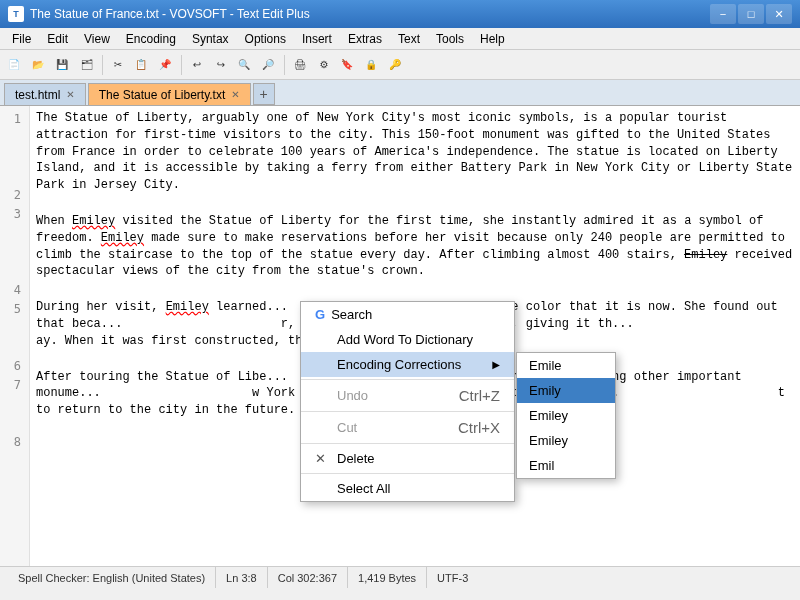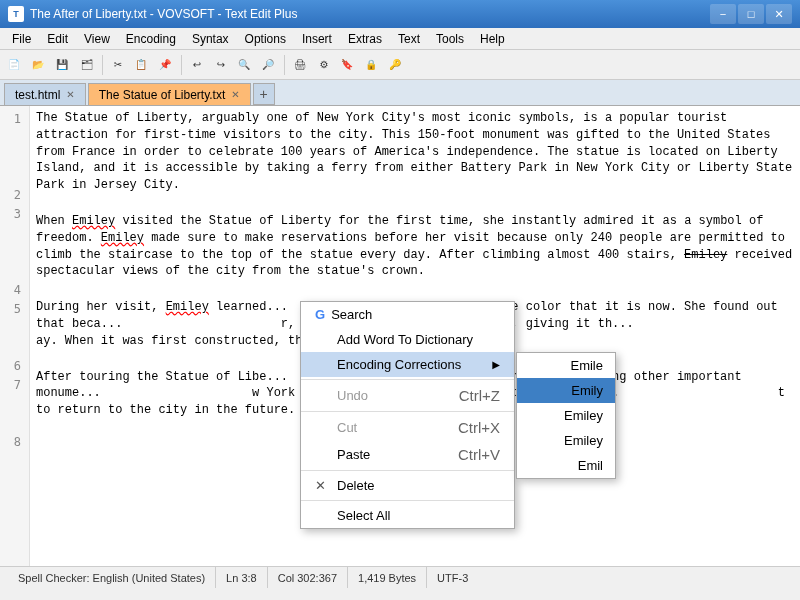--- a/index.html
+++ b/index.html
@@ -154,21 +154,20 @@
       background: white;
       border: 1px solid #aaa;
       box-shadow: 3px 3px 8px rgba(0,0,0,0.25);
       width: 100px;
       z-index: 101;
     }
     .sm-item {
       padding: 5px 12px;
       cursor: pointer;
       font-size: 13px;
-      text-align: right;
     }
     .sm-item.selected { background: #3d7fc4; color: #000000; }
 
     
     .status-bar {
       background: #f0f0f0;
       height: 22px;
       border-top: 1px solid #ccc;
       display: flex;
       align-items: center;
@@ -186,21 +185,21 @@
     }
     .status-section:first-child { border-left: none; }
     .status-section:last-child { border-right: none; }
   </style>
 </head>
 <body>
 
 <div class="title-bar">
   <div class="title-bar-left">
     <div class="title-bar-icon">T</div>
-    <span>The After of Liberty.txt - VOVSOFT - Text Edit Plus</span>
+    <span>The Statue of France.txt - VOVSOFT - Text Edit Plus</span>
   </div>
   <div class="title-bar-controls">
     <button class="title-btn">−</button>
     <button class="title-btn">□</button>
     <button class="title-btn close">✕</button>
   </div>
 </div>
 
 <div class="menu-bar">
   <div class="menu-item">File</div>
@@ -295,25 +294,20 @@
       <span style="width:16px"></span>
       <span>Undo</span>
       <span class="cm-shortcut">Ctrl+Z</span>
     </div>
     <div class="cm-separator"></div>
     <div class="cm-item disabled">
       <span style="width:16px"></span>
       <span>Cut</span>
       <span class="cm-shortcut">Ctrl+X</span>
     </div>
-    <div class="cm-item">
-      <span style="width:16px"></span>
-      <span>Paste</span>
-      <span class="cm-shortcut">Ctrl+V</span>
-    </div>
     <div class="cm-separator"></div>
     <div class="cm-item">
       <span style="width:16px; color:#555;">✕</span>
       <span>Delete</span>
     </div>
     <div class="cm-separator"></div>
     <div class="cm-item">
       <span style="width:16px"></span>
       <span>Select All</span>
     </div>

